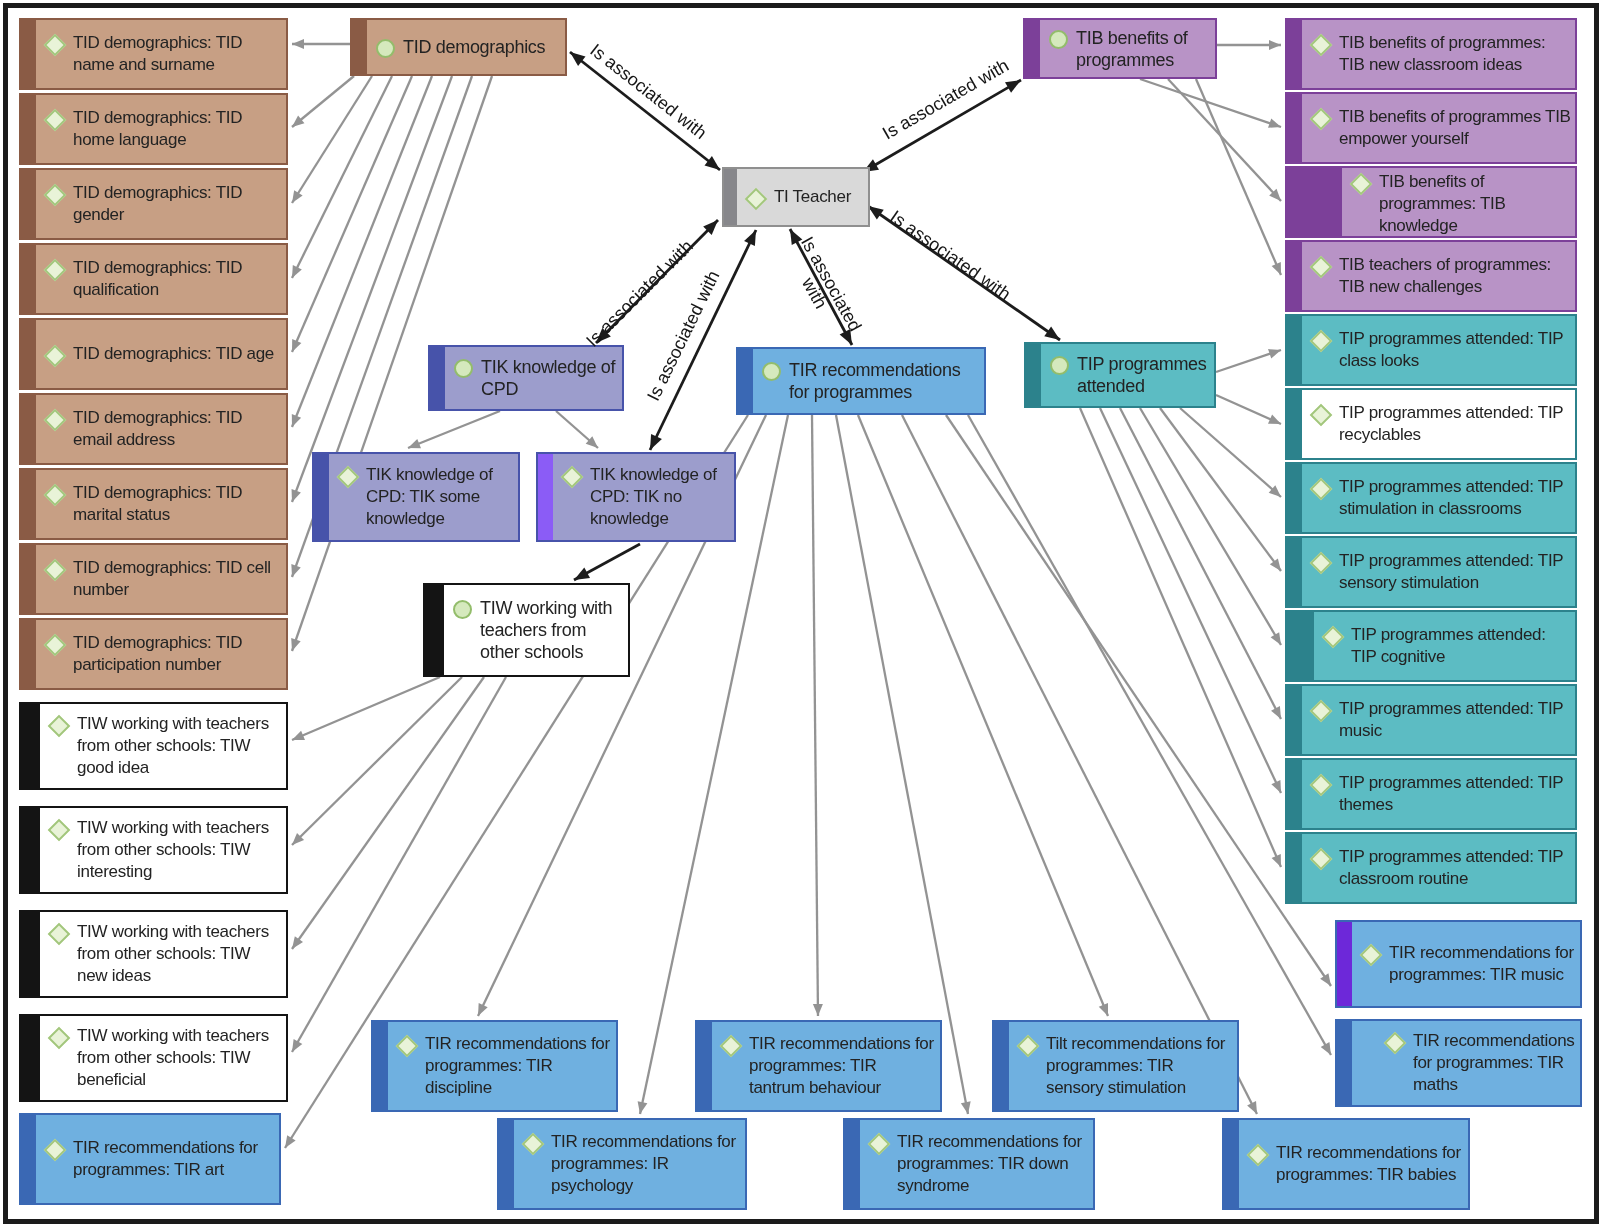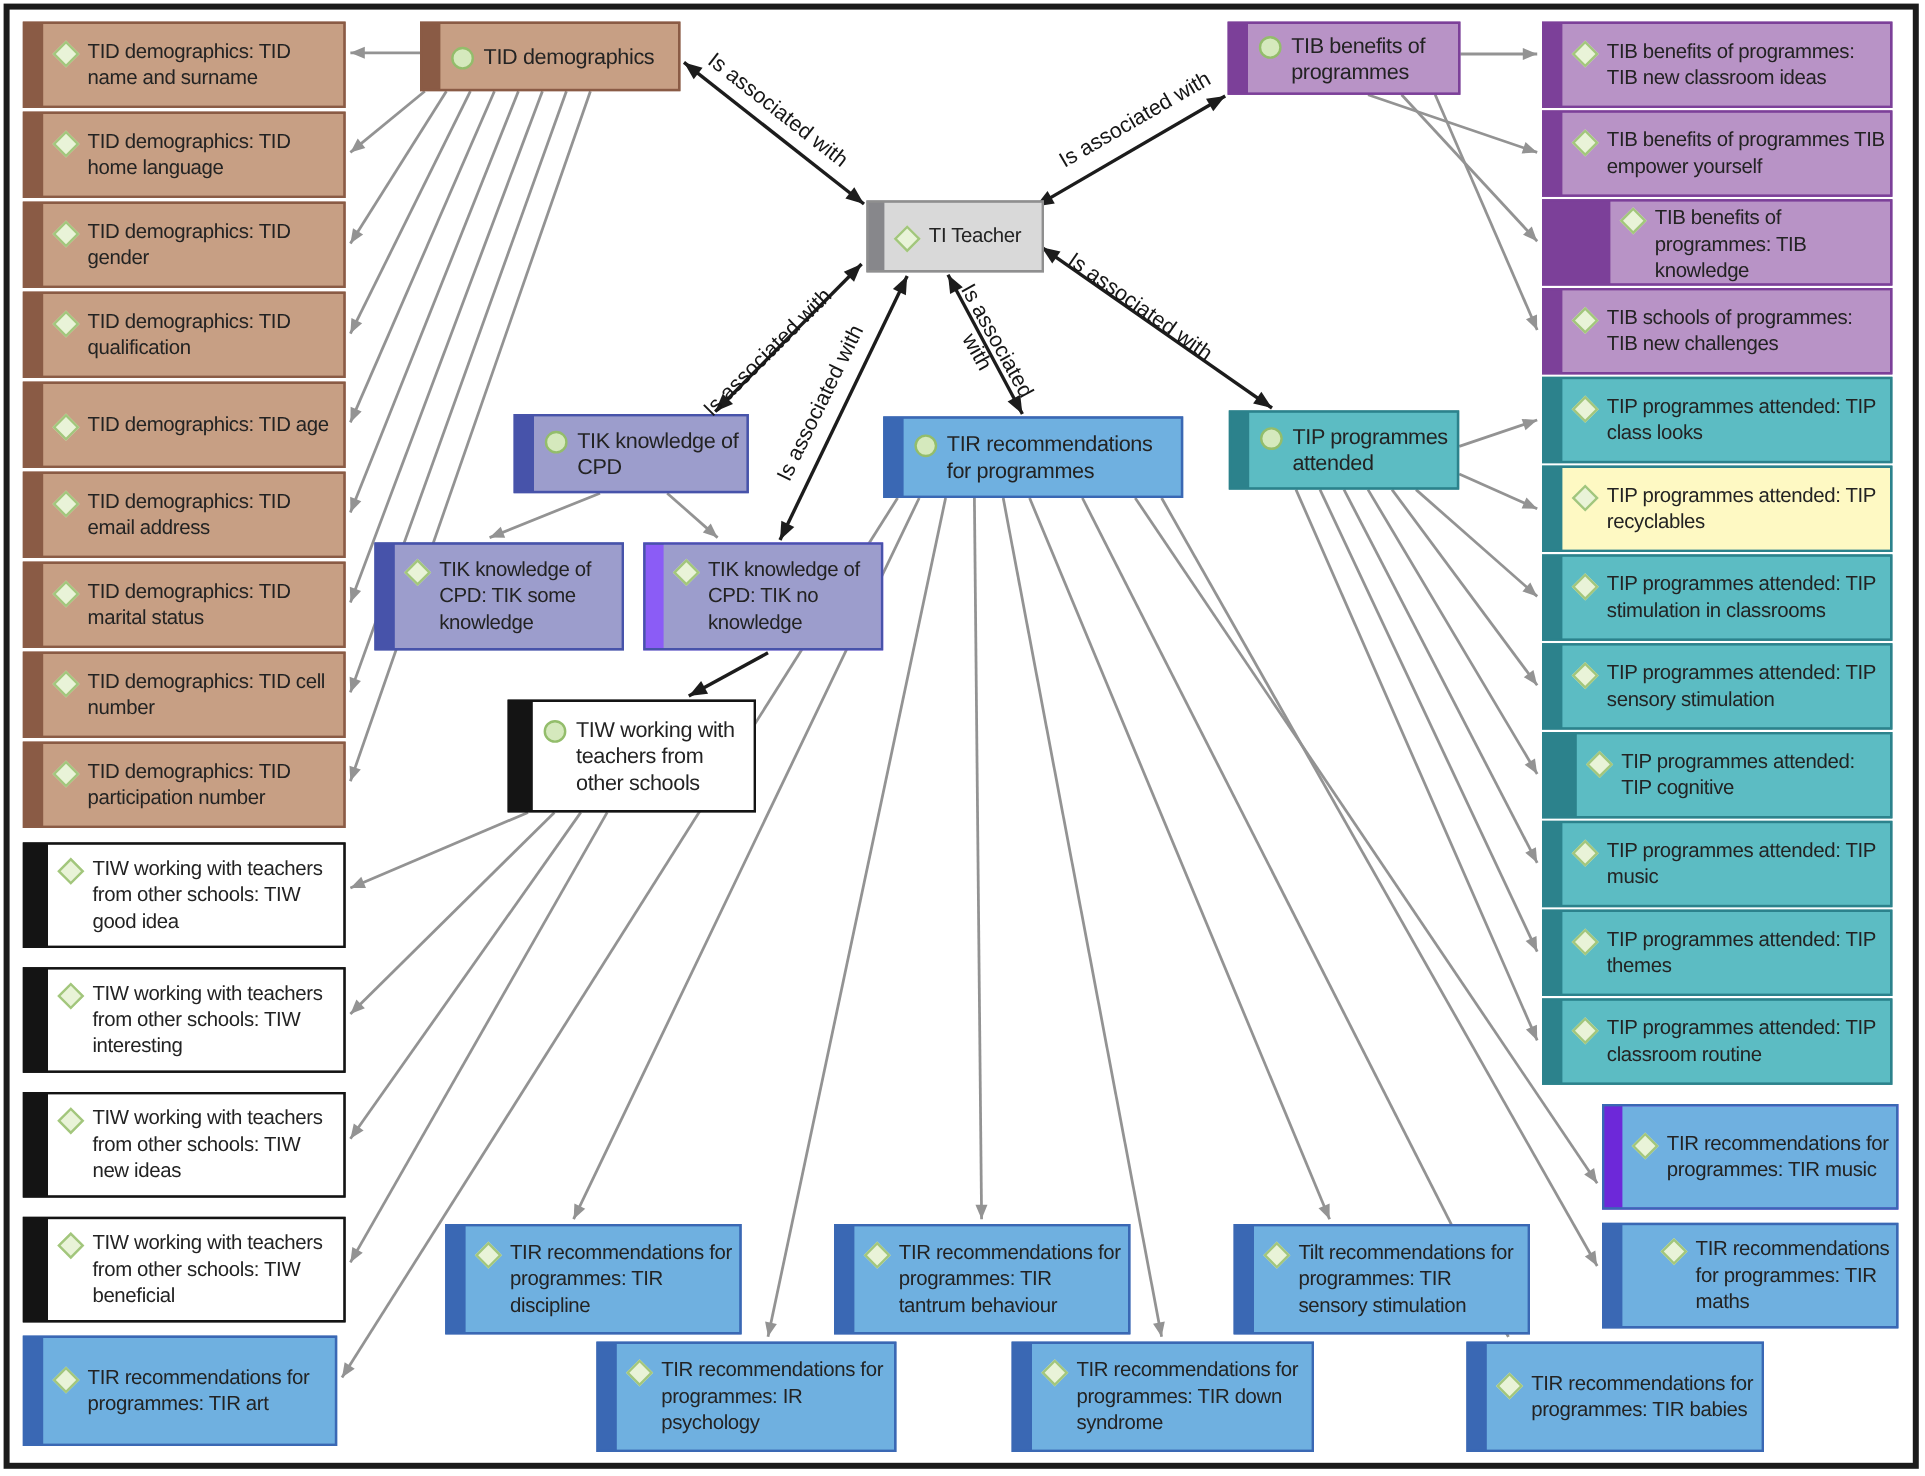--- a/index.html
+++ b/index.html
@@ -213,21 +213,21 @@
         <div class="inner">
           <span class="icon-diamond"></span>
           <span class="txt">TIB benefits of programmes: TIB knowledge</span>
         </div>
       </div>
     </div>
     <div class="node" style="left: 1285px; top: 240px; width: 292px; height: 72px; background: rgb(124, 64, 153); border: 2px solid rgb(124, 64, 153); padding-left: 15px;">
       <div class="fill" style="background: rgb(184, 147, 198);">
         <div class="inner">
           <span class="icon-diamond"></span>
-          <span class="txt">TIB schools of programmes: TIB new challenges</span>
+          <span class="txt">TIB teachers of programmes: TIB new challenges</span>
         </div>
       </div>
     </div>
     <div class="node parent" style="left: 428px; top: 345px; width: 196px; height: 66px; background: rgb(71, 83, 170); border: 2px solid rgb(71, 83, 170); padding-left: 15px;">
       <div class="fill" style="background: rgb(156, 157, 204);">
         <div class="inner">
           <span class="icon-badge"></span>
           <span class="txt">TIK knowledge of CPD</span>
         </div>
       </div>
@@ -266,21 +266,21 @@
     </div>
     <div class="node" style="left: 1285px; top: 314px; width: 292px; height: 72px; background: rgb(44, 130, 140); border: 2px solid rgb(44, 130, 140); padding-left: 15px;">
       <div class="fill" style="background: rgb(92, 188, 195);">
         <div class="inner">
           <span class="icon-diamond"></span>
           <span class="txt">TIP programmes attended: TIP class looks</span>
         </div>
       </div>
     </div>
     <div class="node" style="left: 1285px; top: 388px; width: 292px; height: 72px; background: rgb(44, 130, 140); border: 2px solid rgb(44, 130, 140); padding-left: 15px;">
-      <div class="fill" style="background: #fef9c3;">
+      <div class="fill" style="background: #ffffff;">
         <div class="inner">
           <span class="icon-diamond"></span>
           <span class="txt">TIP programmes attended: TIP recyclables</span>
         </div>
       </div>
     </div>
     <div class="node" style="left: 1285px; top: 462px; width: 292px; height: 72px; background: rgb(44, 130, 140); border: 2px solid rgb(44, 130, 140); padding-left: 15px;">
       <div class="fill" style="background: rgb(92, 188, 195);">
         <div class="inner">
           <span class="icon-diamond"></span>
@@ -401,21 +401,21 @@
       </div>
     </div>
     <div class="node" style="left: 843px; top: 1118px; width: 252px; height: 92px; background: rgb(58, 104, 180); border: 2px solid rgb(58, 104, 180); padding-left: 15px;">
       <div class="fill" style="background: rgb(111, 176, 224);">
         <div class="inner">
           <span class="icon-diamond"></span>
           <span class="txt">TIR recommendations for programmes: TIR down syndrome</span>
         </div>
       </div>
     </div>
-    <div class="node" style="left: 1028px; top: 1020px; width: 247px; height: 92px; background: rgb(58, 104, 180); border: 2px solid rgb(58, 104, 180); padding-left: 15px;">
+    <div class="node" style="left: 992px; top: 1020px; width: 247px; height: 92px; background: rgb(58, 104, 180); border: 2px solid rgb(58, 104, 180); padding-left: 15px;">
       <div class="fill" style="background: rgb(111, 176, 224);">
         <div class="inner">
           <span class="icon-diamond"></span>
           <span class="txt">Tilt recommendations for programmes: TIR sensory stimulation</span>
         </div>
       </div>
     </div>
     <div class="node" style="left: 1222px; top: 1118px; width: 248px; height: 92px; background: rgb(58, 104, 180); border: 2px solid rgb(58, 104, 180); padding-left: 15px;">
       <div class="fill" style="background: rgb(111, 176, 224);">
         <div class="inner">

